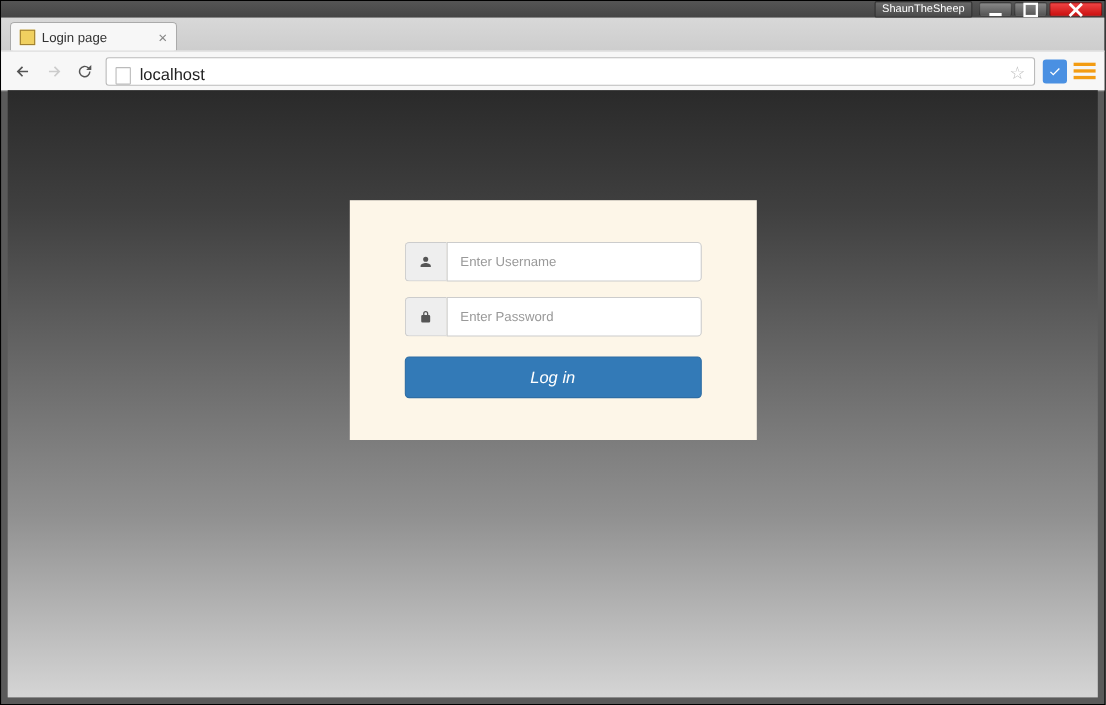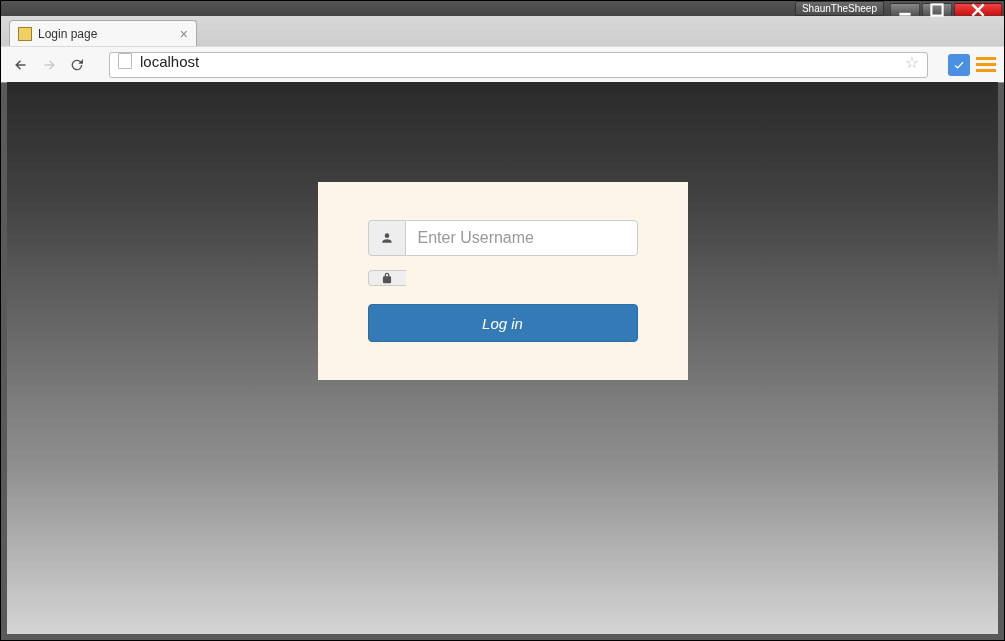--- a/index.html
+++ b/index.html
@@ -17,21 +17,21 @@
       height: 641px;
       border: 1px solid #000;
       background: #5a5a5a;
       position: relative;
     }
     .titlebar {
       height: 15px;
       background: linear-gradient(to bottom, #555, #444);
       display: flex;
       justify-content: flex-end;
-      align-items: flex-end;
+      align-items: center;
       padding-right: 2px;
     }
     .titlebar-user {
       background: linear-gradient(to bottom, #6a6a6a, #4a4a4a);
       color: #fff;
       font-size: 10px;
       padding: 1px 6px;
       border-radius: 2px;
       border: 1px solid #333;
       margin-right: 4px;
@@ -61,21 +61,21 @@
       display: flex;
       align-items: flex-end;
       padding-left: 8px;
     }
     .tab {
       background: #f7f7f7;
       border: 1px solid #aaa;
       border-bottom: none;
       border-radius: 4px 4px 0 0;
       height: 26px;
-      width: 188px;
+      width: 152px;
       display: flex;
       align-items: center;
       padding: 0 8px;
       font-size: 12px;
       color: #333;
       position: relative;
       margin-top: 45px;
     }
     .tab .favicon {
       width: 14px;
@@ -113,23 +113,23 @@
     }
     .nav-btn.disabled { color: #bbb; }
     .reload { font-size: 16px; }
     .urlbar {
       flex: 1;
       height: 26px;
       border: 1px solid #bbb;
       border-radius: 3px;
       background: #fff;
       display: flex;
-      align-items: flex-start;
+      align-items: flex-end;
       padding: 0 8px;
-      margin: 0 16px;
+      margin: 0 3px;
       font-size: 15px;
       color: #999;
     }
     .urlbar .page-icon {
       width: 14px;
       height: 16px;
       border: 1px solid #bbb;
       border-radius: 1px;
       margin-right: 8px;
       position: relative;
@@ -196,21 +196,21 @@
       align-items: center;
       justify-content: center;
       color: #555;
     }
     .input-field {
       flex: 1;
       height: 36px;
       border: 1px solid #ccc;
       border-radius: 0 4px 4px 0;
       padding: 0 12px;
-      font-size: 16px;
+      font-size: 12px;
       color: #555;
       outline: none;
     }
     .input-field::placeholder { color: #999; }
     .login-btn {
       width: 100%;
       height: 38px;
       background: #337ab7;
       border: 1px solid #2e6da4;
       color: #fff;
@@ -297,18 +297,19 @@
             </svg>
         </span>
         <input type="text" class="input-field" placeholder="Enter Username" value="" style="">
       </div>
       <div class="input-group">
         <span class="input-addon">
           <svg class="icon-svg" viewBox="0 0 24 24">
               <path d="M17 9h-1V7a4 4 0 0 0-8 0v2H7a2 2 0 0 0-2 2v8a2 2 0 0 0 2 2h10a2 2 0 0 0 2-2v-8a2 2 0 0 0-2-2zm-7-2a2 2 0 0 1 4 0v2h-4z" fill="#555"></path>
             </svg>
         </span>
+        <input type="password" class="input-field" placeholder="Enter Password" value="" style="">
       </div>
       <button class="login-btn">Log in</button>
     </div>
   </div>
 
 </div>
 
 </body></html>

